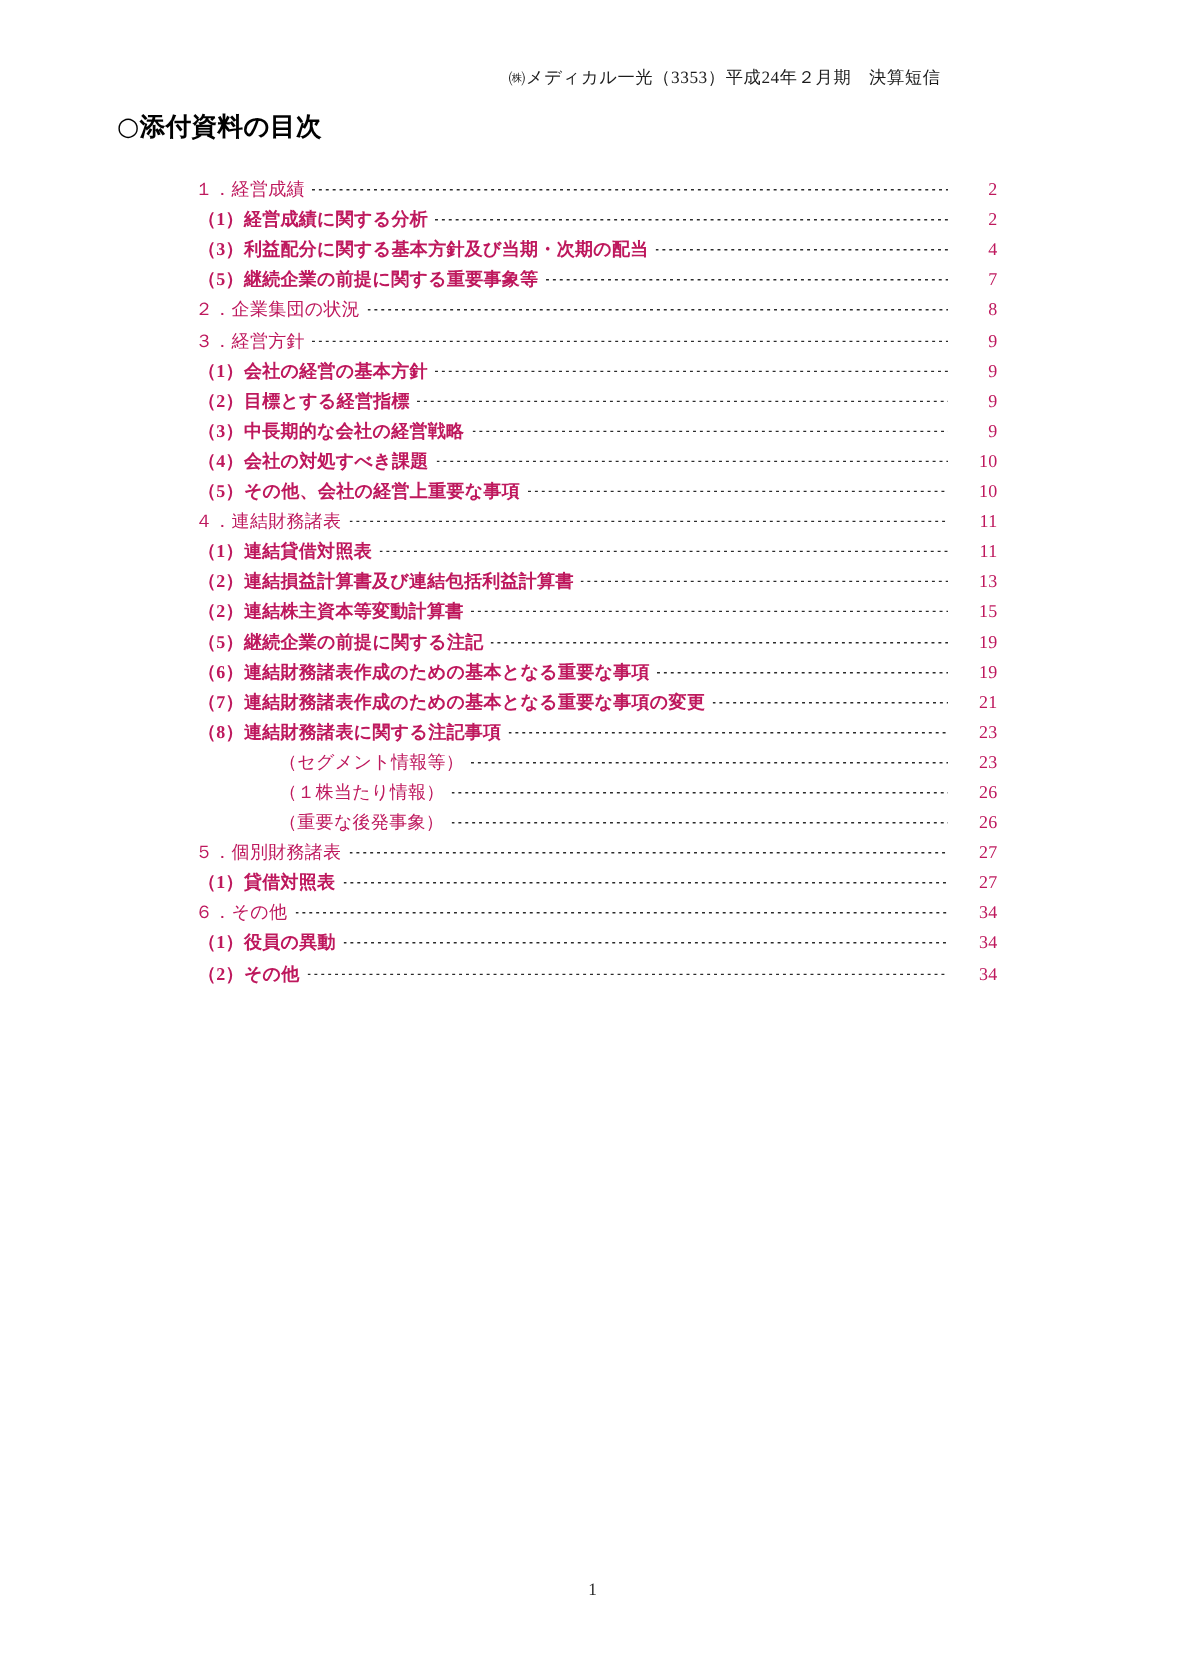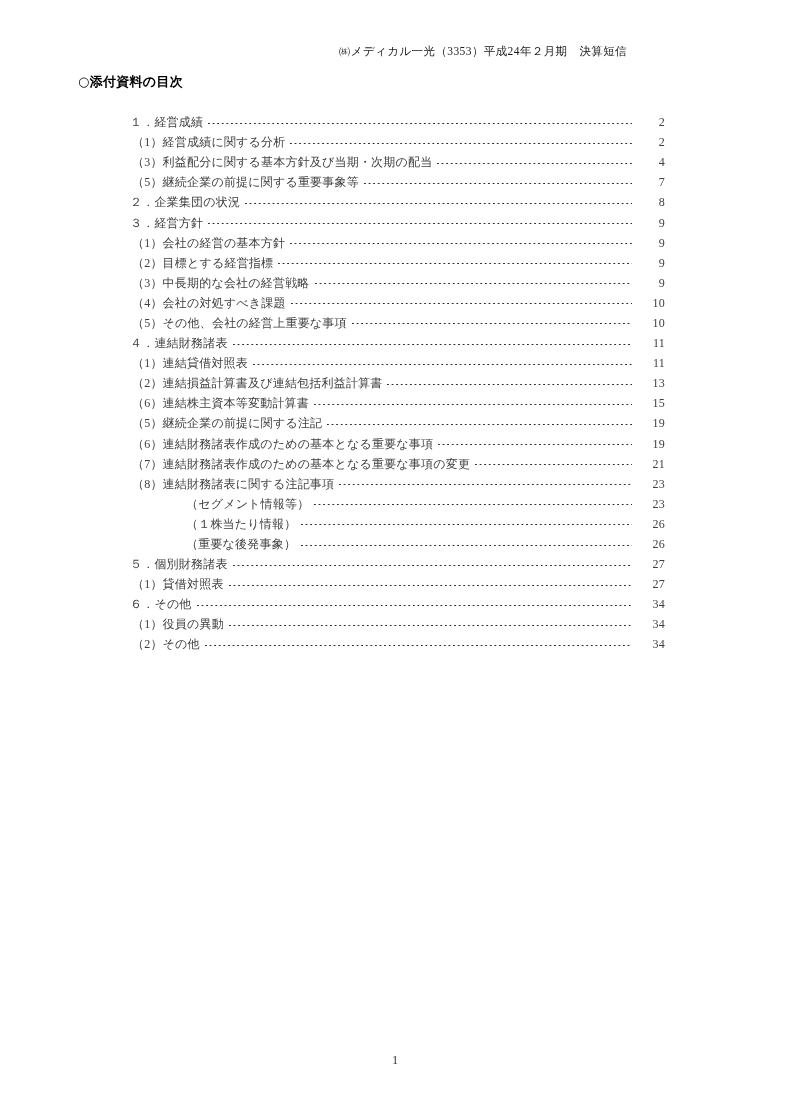--- a/index.html
+++ b/index.html
@@ -33,42 +33,42 @@
     white-space: nowrap;
     color: #1c1c1c;
   }
 
   
   .toc-heading {
     position: absolute;
     top: 73px;
     left: 78px;
     font-family: "DejaVu Sans", "Liberation Sans", sans-serif;
-    font-size: 13px;
+    font-size: 17px;
     font-weight: bold;
     letter-spacing: 0.3px;
     color: #000;
     white-space: nowrap;
   }
 
   
   .toc {
     position: absolute;
     top: 112px;
     left: 130px;
     width: 535px;
   }
 
   .toc-row {
     display: flex;
-    align-items: center;
+    align-items: flex-end;
     height: 20.1px;
     font-size: 12px;
     letter-spacing: 0.2px;
-    color: #404040;
+    color: #be185d;
   }
 
   .toc-label {
     white-space: nowrap;
     flex: 0 0 auto;
     padding-right: 5px;
     line-height: 1;
   }
 
   .toc-dots {
@@ -93,21 +93,21 @@
   .toc-page {
     flex: 0 0 30px;
     text-align: right;
     white-space: nowrap;
     line-height: 1;
     font-size: 12px;
   }
 
   
   .lvl-0 .toc-label { padding-left: 0px; }
-  .lvl-1 .toc-label { padding-left: 2px; }
+  .lvl-1 .toc-label { padding-left: 2px; font-weight: bold; }
   .lvl-2 .toc-label { padding-left: 56px; }
 
   
   .page-number {
     position: absolute;
     top: 1054px;
     left: 0;
     width: 790px;
     text-align: center;
     font-size: 11.5px;
@@ -188,21 +188,21 @@
         <span class="toc-label">（1）連結貸借対照表</span>
         <span class="toc-dots"></span>
         <span class="toc-page">11</span>
       </div>
       <div class="toc-row lvl-1">
         <span class="toc-label">（2）連結損益計算書及び連結包括利益計算書</span>
         <span class="toc-dots"></span>
         <span class="toc-page">13</span>
       </div>
       <div class="toc-row lvl-1">
-        <span class="toc-label">（6）連結株主資本等変動計算書</span>
+        <span class="toc-label">（2）連結株主資本等変動計算書</span>
         <span class="toc-dots"></span>
         <span class="toc-page">15</span>
       </div>
       <div class="toc-row lvl-1">
         <span class="toc-label">（5）継続企業の前提に関する注記</span>
         <span class="toc-dots"></span>
         <span class="toc-page">19</span>
       </div>
       <div class="toc-row lvl-1">
         <span class="toc-label">（6）連結財務諸表作成のための基本となる重要な事項</span>

